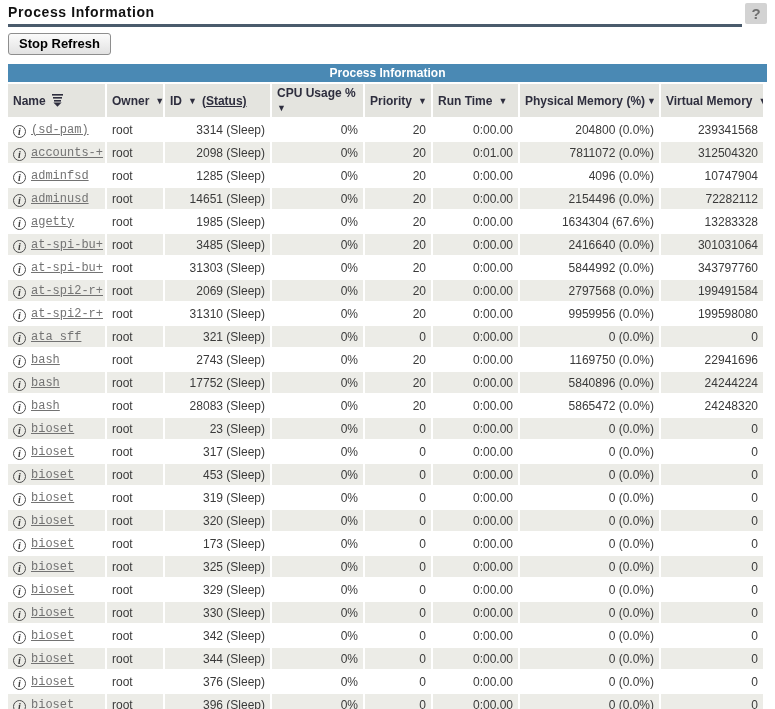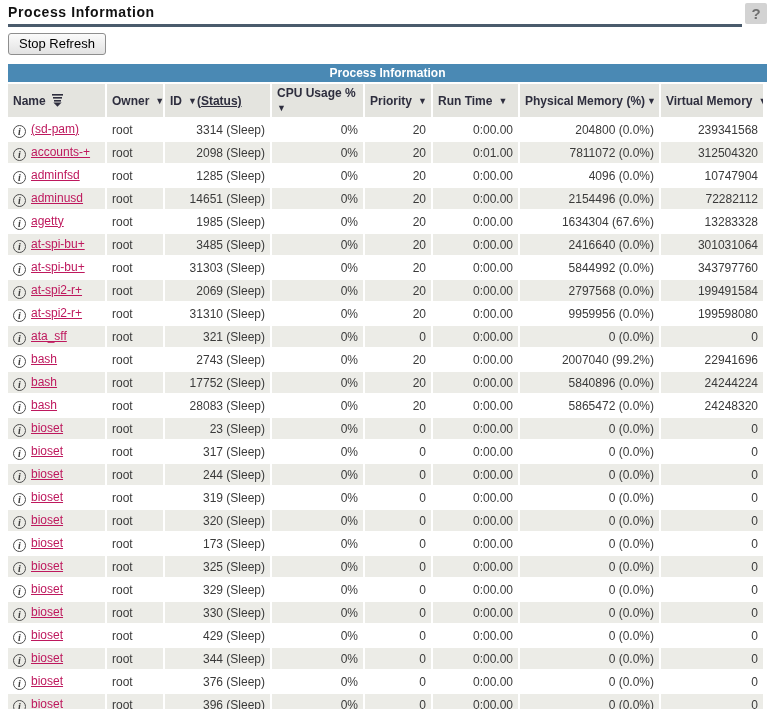--- a/index.html
+++ b/index.html
@@ -40,20 +40,21 @@
   .btn-row { margin: 6px 0 9px 0; }
   .push-button {
     font-family: "Liberation Sans", sans-serif;
     font-size: 13px;
     color: #000;
     padding: 2px 10px 3px 10px;
     background: linear-gradient(#fbfbfb, #e2e2e2);
     border: 1px solid #8e8e8e;
     border-radius: 3px;
     cursor: pointer;
+    font-weight: bold;
   }
 
   
   .table-wrap { width: 759px; }
   .table-title-bar {
     width: 759px; height: 18px;
     background: #4a89b4;
     color: #ffffff;
     font-size: 12px; font-weight: bold;
     text-align: center; line-height: 18px;
@@ -88,43 +89,44 @@
   .tri {
     display: inline-block;
     font-size: 9px;
     color: #2e2e3e;
     margin-left: 6px;
     cursor: pointer;
     vertical-align: 1px;
   }
   .tri.tight { margin-left: 2px; }
   .tri.block { display: block; margin-left: 0; margin-top: 1px; }
-  .suffix { font-weight: bold; text-decoration: underline; }
+  .suffix { margin-left: 5px; font-weight: bold; text-decoration: underline; }
 
   .name-sort-icon { margin-left: 5px; vertical-align: -2px; cursor: pointer; }
 
   .info-icon {
     display: inline-flex;
     width: 13px; height: 13px;
     border: 1px solid #4d4d4d;
     border-radius: 50%;
     align-items: center; justify-content: center;
     font-family: "Liberation Serif", serif;
     font-style: italic;
     font-size: 10px; font-weight: bold;
     color: #3a3a3a;
     margin-right: 5px;
     vertical-align: -2px;
     cursor: pointer;
     background: transparent;
   }
   a.process-link {
-    color: #be185d;
+    color: #737373;
     text-decoration: underline;
     cursor: pointer;
+    font-family: Liberation Mono, monospace;
   }
 </style>
 </head>
 <body>
 
 <div class="page">
 
   <div class="title-row">
     <div class="title-area">
       <span class="page-title">Process Information</span>
@@ -340,21 +342,21 @@
     <td>
       <span class="info-icon">
                 <span class="info-glyph">i</span>
               </span><a class="process-link">bash</a>
     </td>
     <td>root</td>
     <td class="num">2743 (Sleep)</td>
     <td class="num">0%</td>
     <td class="num">20</td>
     <td class="num">0:00.00</td>
-    <td class="num">2007040 (99.2%)</td>
+    <td class="num">1169750 (0.0%)</td>
     <td class="num">22941696</td>
   </tr>
 
   <tr>
     <td>
       <span class="info-icon">
                 <span class="info-glyph">i</span>
               </span><a class="process-link">bash</a>
     </td>
     <td>root</td>
@@ -411,21 +413,21 @@
     <td class="num">0</td>
   </tr>
 
   <tr>
     <td>
       <span class="info-icon">
                 <span class="info-glyph">i</span>
               </span><a class="process-link">bioset</a>
     </td>
     <td>root</td>
-    <td class="num">244 (Sleep)</td>
+    <td class="num">453 (Sleep)</td>
     <td class="num">0%</td>
     <td class="num">0</td>
     <td class="num">0:00.00</td>
     <td class="num">0 (0.0%)</td>
     <td class="num">0</td>
   </tr>
 
   <tr>
     <td>
       <span class="info-icon">
@@ -516,21 +518,21 @@
     <td class="num">0</td>
   </tr>
 
   <tr>
     <td>
       <span class="info-icon">
                 <span class="info-glyph">i</span>
               </span><a class="process-link">bioset</a>
     </td>
     <td>root</td>
-    <td class="num">429 (Sleep)</td>
+    <td class="num">342 (Sleep)</td>
     <td class="num">0%</td>
     <td class="num">0</td>
     <td class="num">0:00.00</td>
     <td class="num">0 (0.0%)</td>
     <td class="num">0</td>
   </tr>
 
   <tr>
     <td>
       <span class="info-icon">

